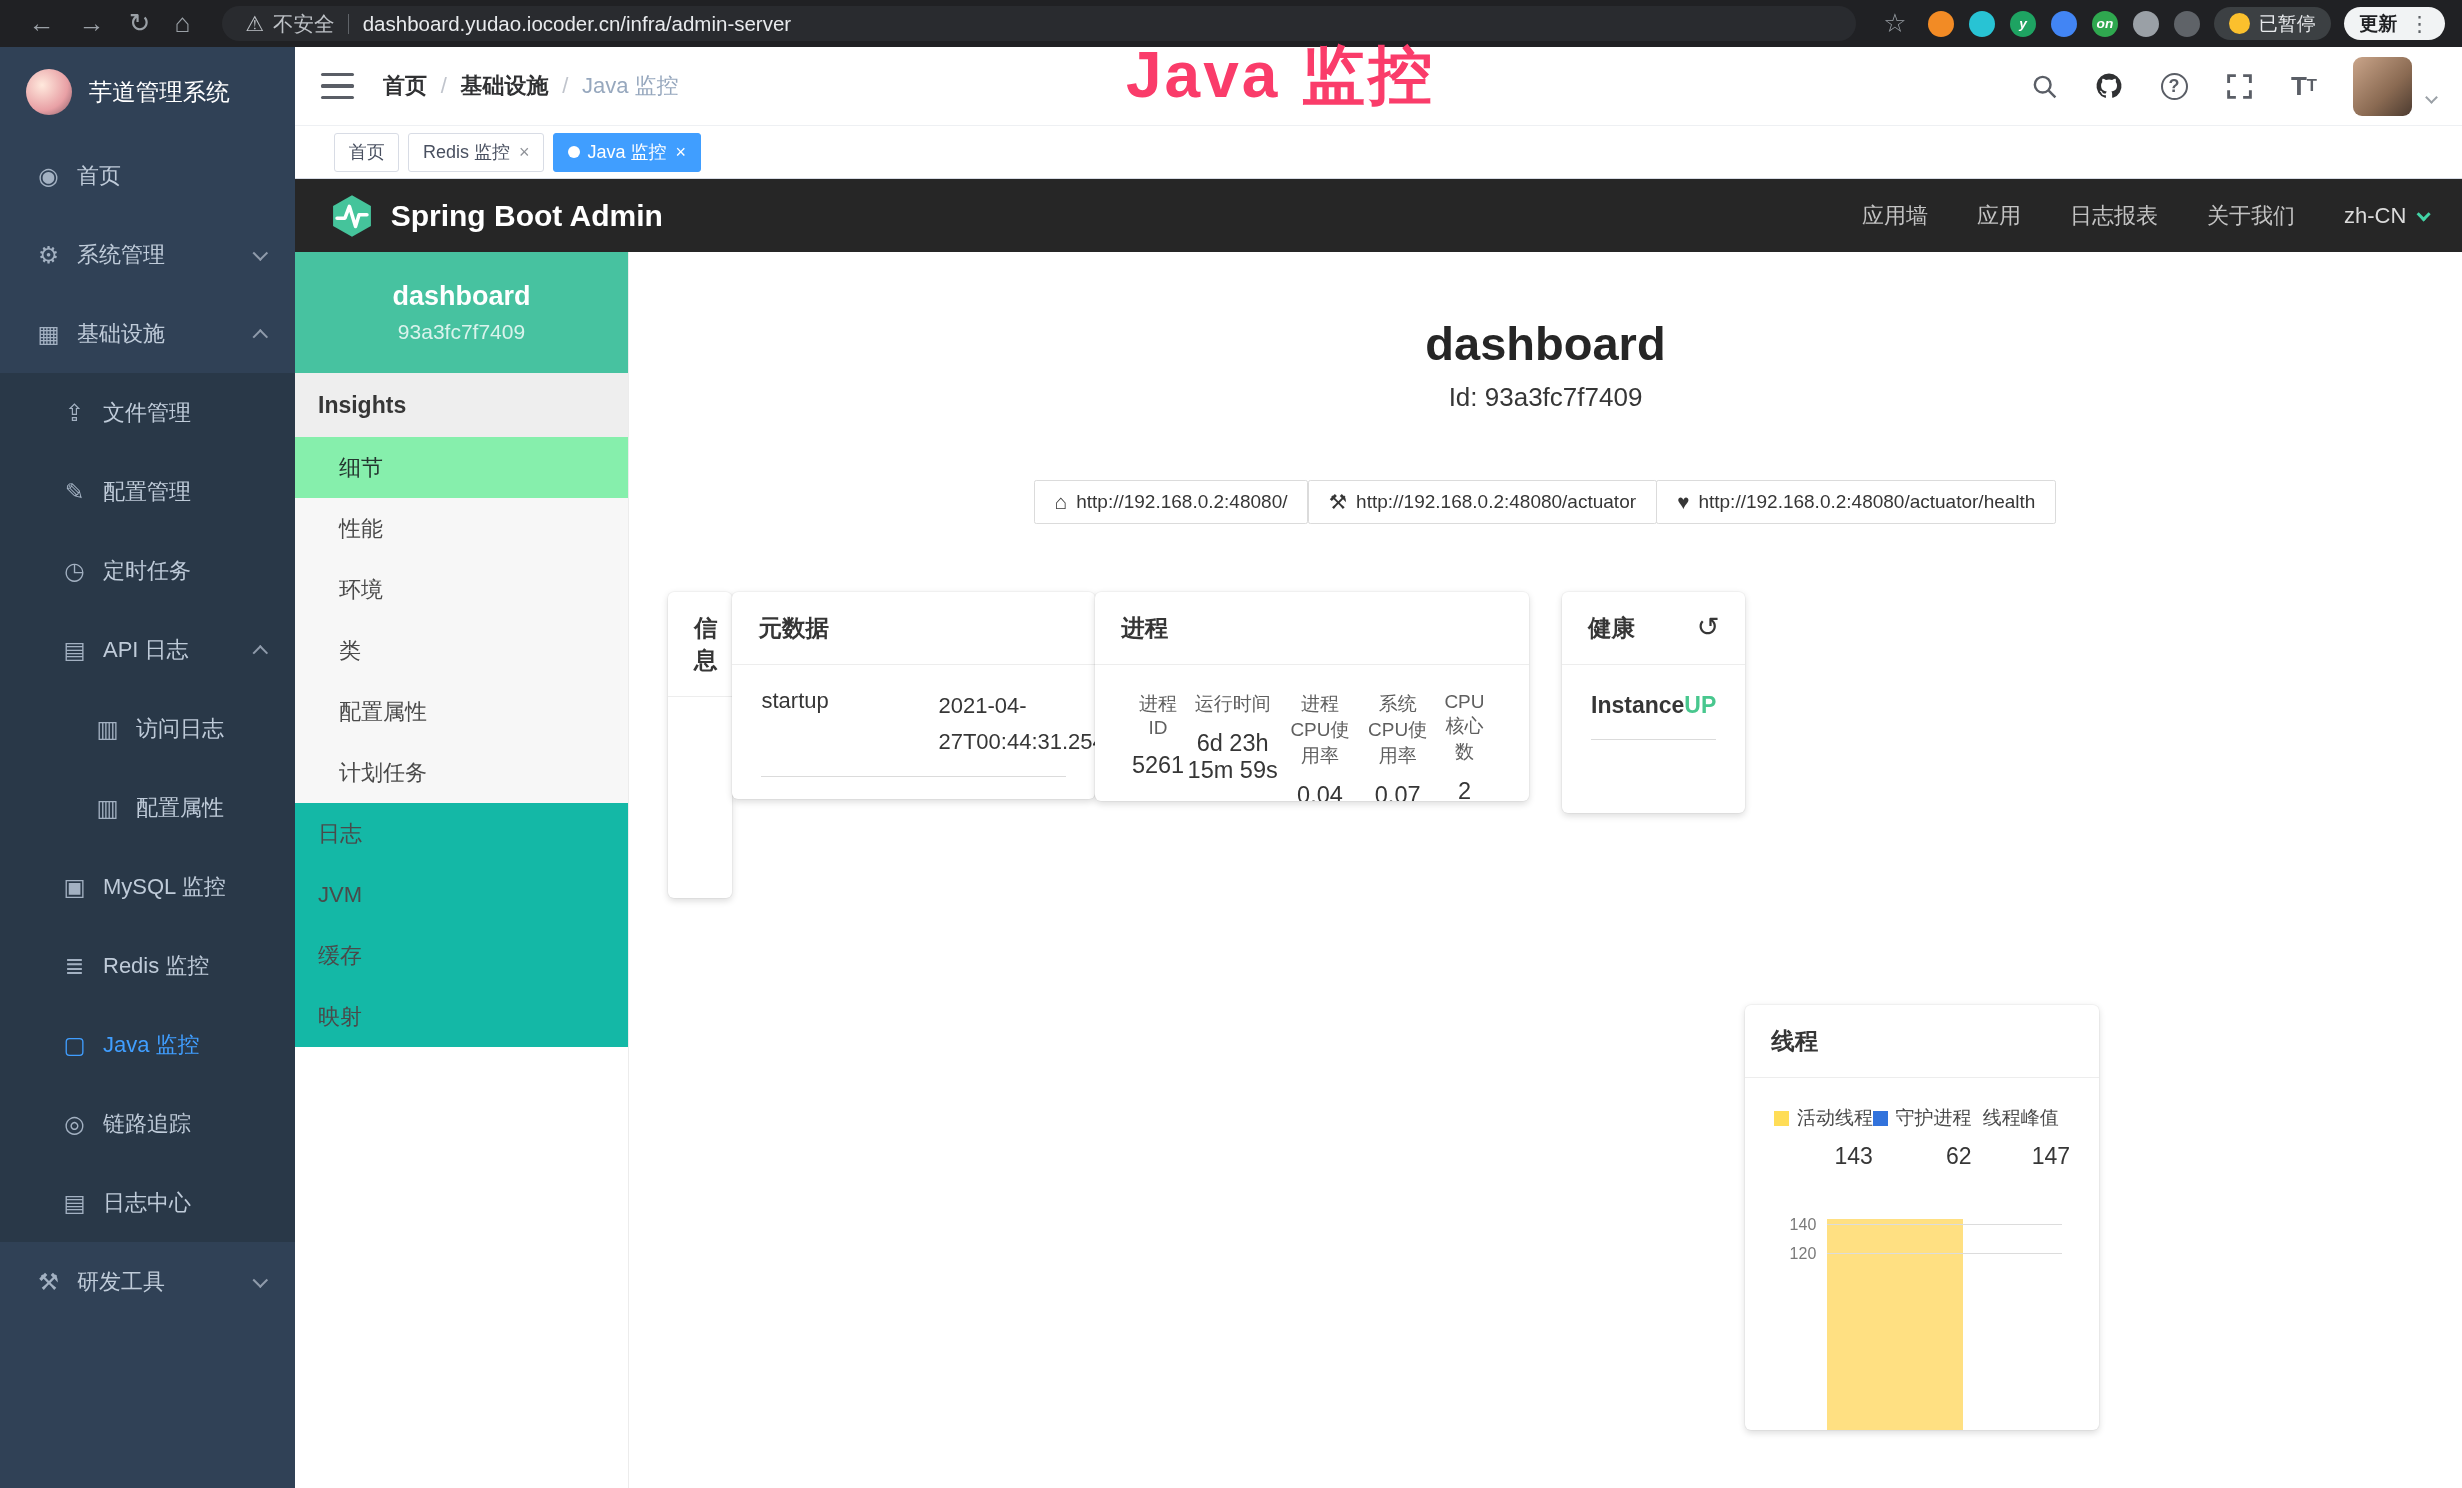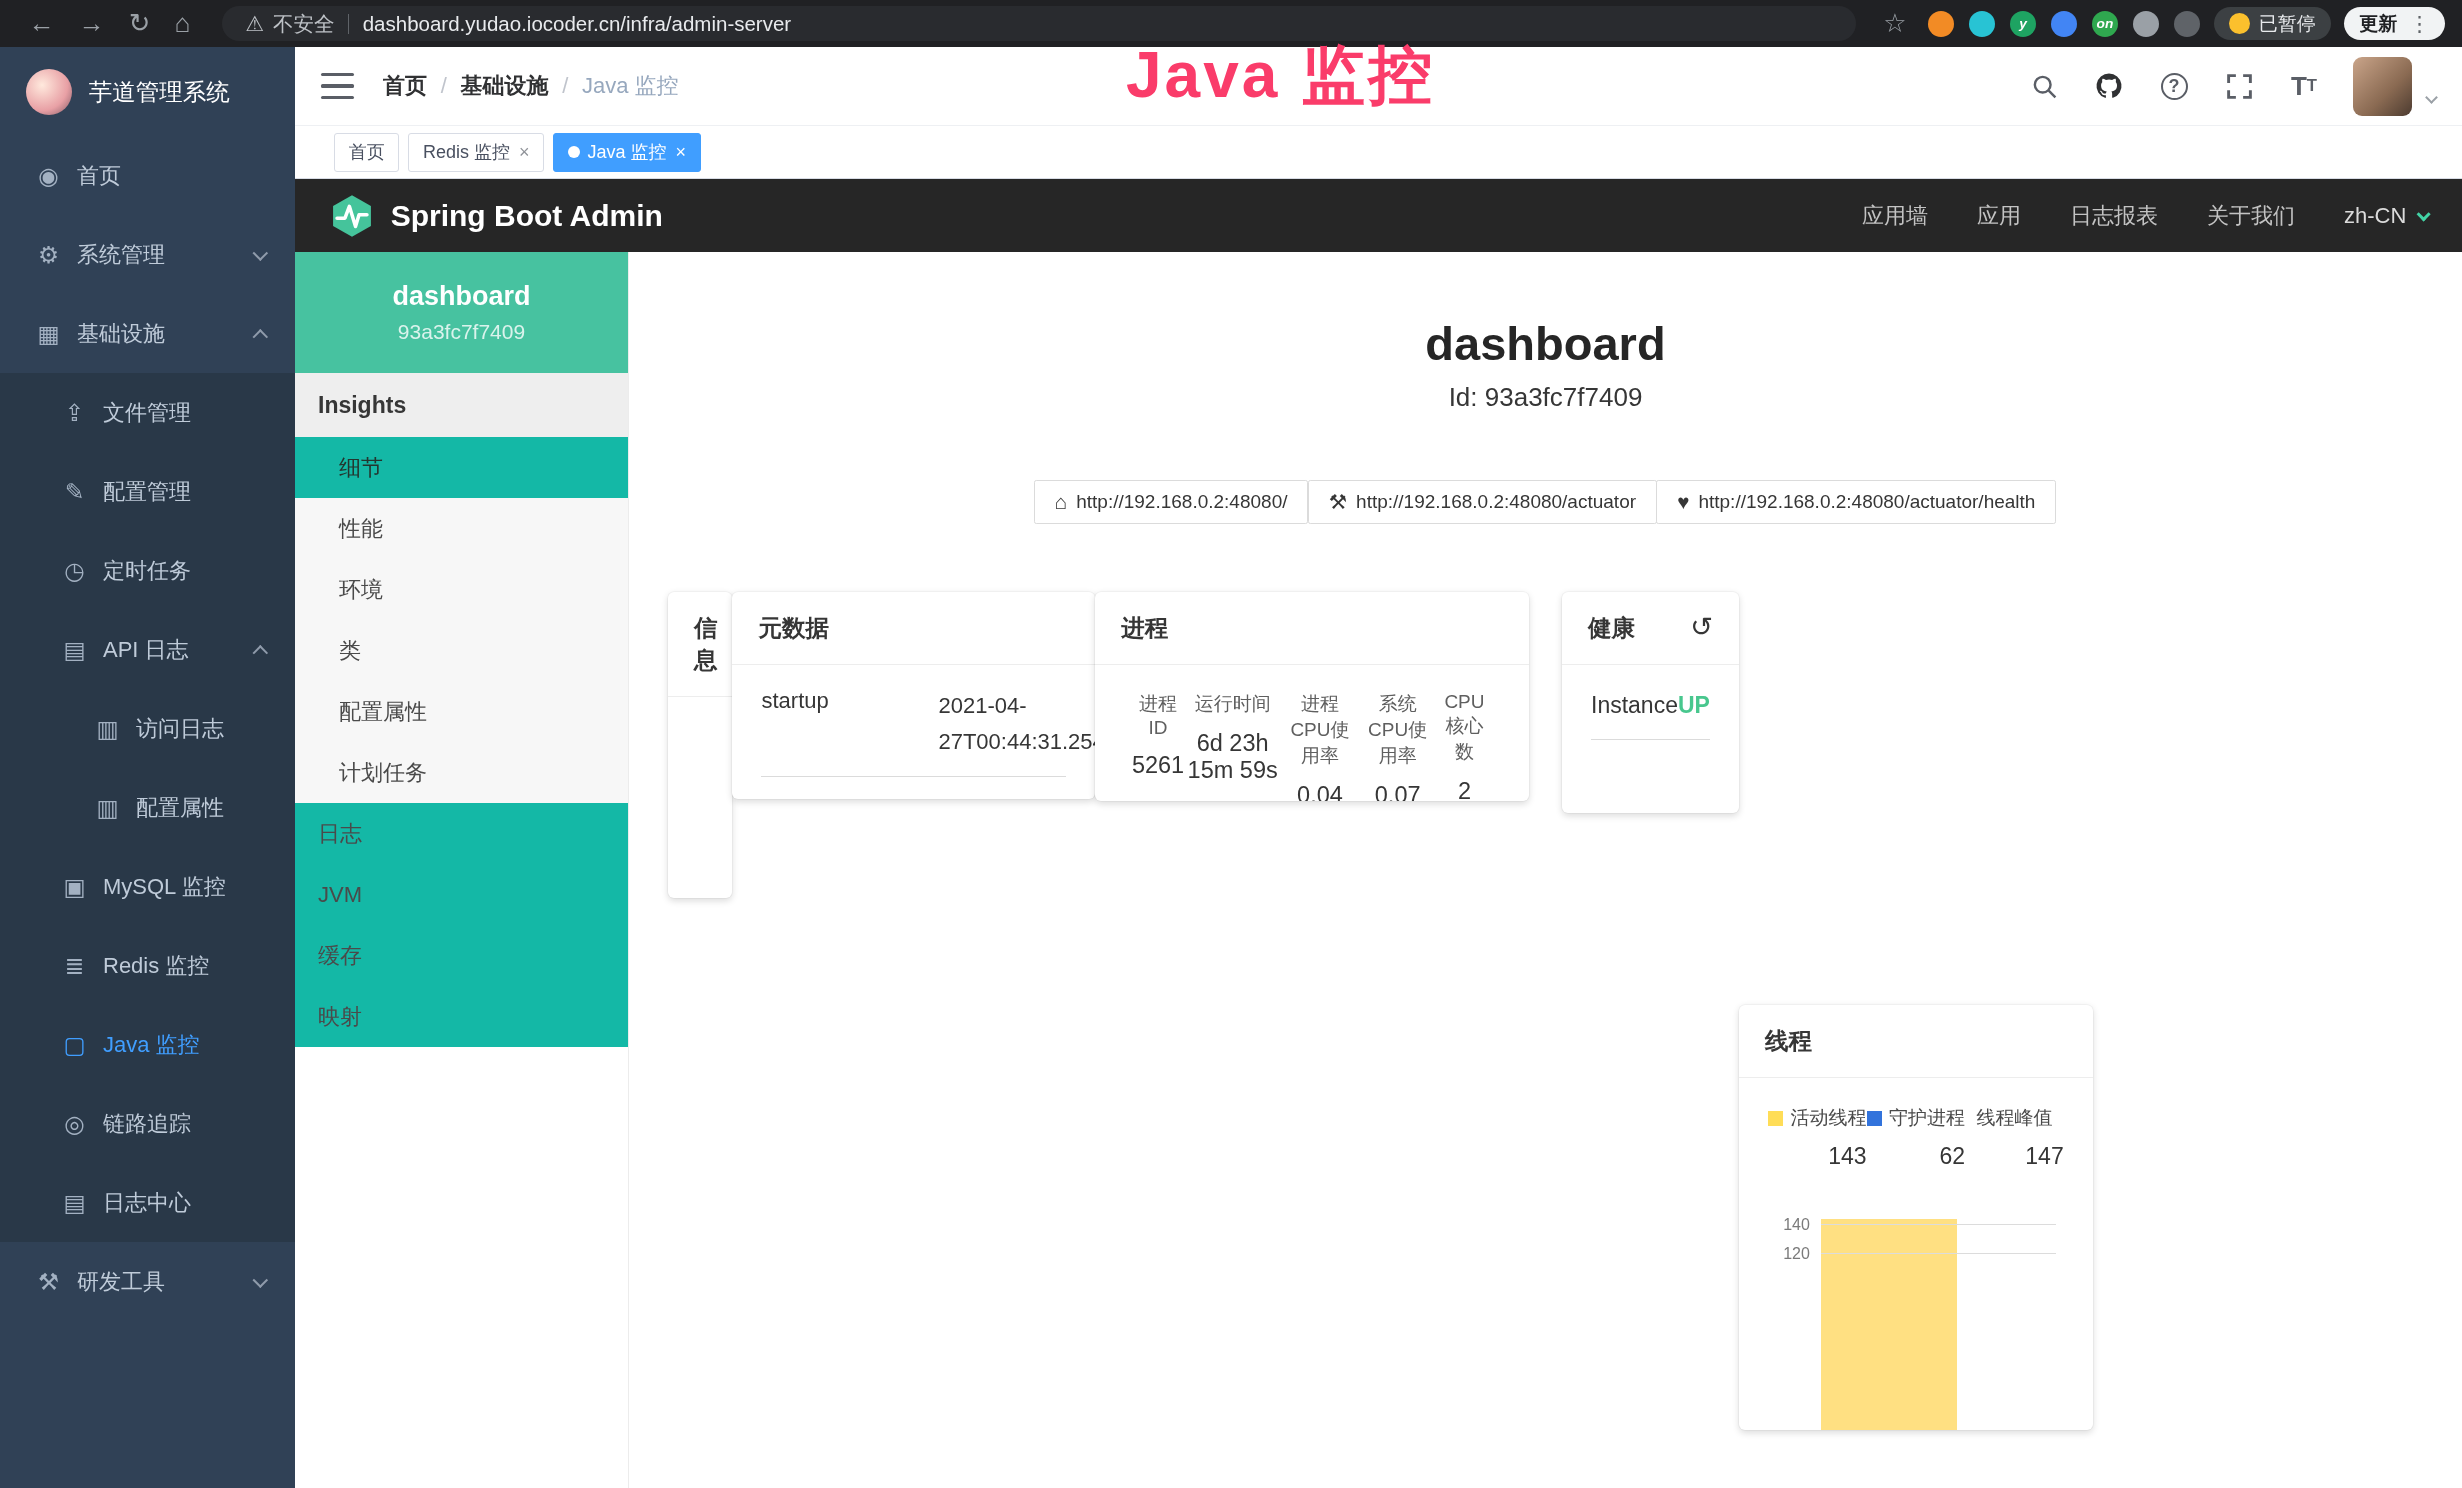--- a/index.html
+++ b/index.html
@@ -79,42 +79,42 @@
   .locale .lc{width:10px;height:10px;border-right:3px solid #42d3a5;border-bottom:3px solid #42d3a5;transform:rotate(45deg) translateY(-2.3px)}
 
   .sba-body{flex:1;display:flex;min-height:0}
   .sba-side{width:334px;background:#fff;border-right:0.8px solid #ececec;flex:none}
   .inst{height:121px;background:#47c2a0;display:flex;flex-direction:column;align-items:center;justify-content:center;gap:7.6px;cursor:pointer}
   .inst .nm{color:#fff;font-size:27px;font-weight:700}
   .inst .id{color:rgba(255,255,255,.8);font-size:21px}
   .sba-sec{height:64px;background:#eeeeee;display:flex;align-items:center;padding-left:23px;font-size:23px;font-weight:700;color:#363636}
   .sba-item{height:61px;display:flex;align-items:center;padding-left:23px;font-size:22px;color:#4a4a4a;cursor:pointer;background:#14b8a6}
   .sba-item.sub{padding-left:44px;background:#f7f7f7}
-  .sba-item.active{background:#14b8a6;color:#24352f}
+  .sba-item.active{background:#86efac;color:#24352f}
 
   .sba-content{flex:1;background:#fff;padding-top:64px;overflow:hidden;position:relative}
   .sba-title{text-align:center;font-size:47px;font-weight:700;color:#262626}
   .sba-sub{text-align:center;font-size:26px;color:#363636;margin-top:10.6px}
   .chiprow{display:flex;justify-content:center;margin-top:67px}
   .chip{display:flex;align-items:center;height:44px;padding:0 20px;border:0.8px solid #dbdbdb;background:#fff;font-size:19px;color:#363636;cursor:pointer;margin-left:-0.8px;border-radius:2.3px}
   .chip .ci{margin-right:9px;font-size:20.5px}
 
   .cards{display:flex;gap:33px;margin-top:68px;padding:0 39px;align-items:flex-start}
   .col{flex:1;min-width:0;display:flex;flex-direction:row}
   .card{background:#fff;border-radius:6px;box-shadow:0 2.3px 7.6px rgba(10,10,10,.14),0 0 0 0.8px rgba(10,10,10,.04);overflow:hidden}
   .card-h{display:flex;align-items:center;justify-content:space-between;padding:20px 26px;border-bottom:0.8px solid #ededed}
   .card-h .t{font-size:23.5px;font-weight:700;color:#363636}
   .card-b{padding:23px 29px 20px}
   .kvrow{display:flex;border-bottom:0.8px solid #dbdbdb;padding-bottom:16.7px}
   .kvrow .k{width:159px;font-size:22px;color:#363636;flex:none}
   .kvrow.meta .k{width:177px}
   .kvrow .v{flex:1;font-size:22px;color:#363636;line-height:36px}
   .kvrow .v .ind{padding-left:26px}
   .hrow{display:flex;justify-content:space-between;align-items:center;border-bottom:0.8px solid #dbdbdb;padding-bottom:20px;margin-top:4.6px}
-  .hrow .hk{font-size:23px;font-weight:400;color:#363636}
+  .hrow .hk{font-size:23px;font-weight:700;color:#363636}
   .hrow .up{font-size:23px;font-weight:700;color:#48c78e}
   .hist{font-size:27px;color:#363636;cursor:pointer;line-height:1}
 
   .stats{display:flex;justify-content:space-between;padding:3px 7.6px 0}
   .stat{text-align:center}
   .stat .sl{font-size:19px;color:#5f5f5f}
   .stat .sv{font-size:23.5px;color:#363636;margin-top:13.7px}
 
   #card-info{height:306px;margin-bottom:61px}
   #card-meta{height:207px;margin-bottom:61px}

